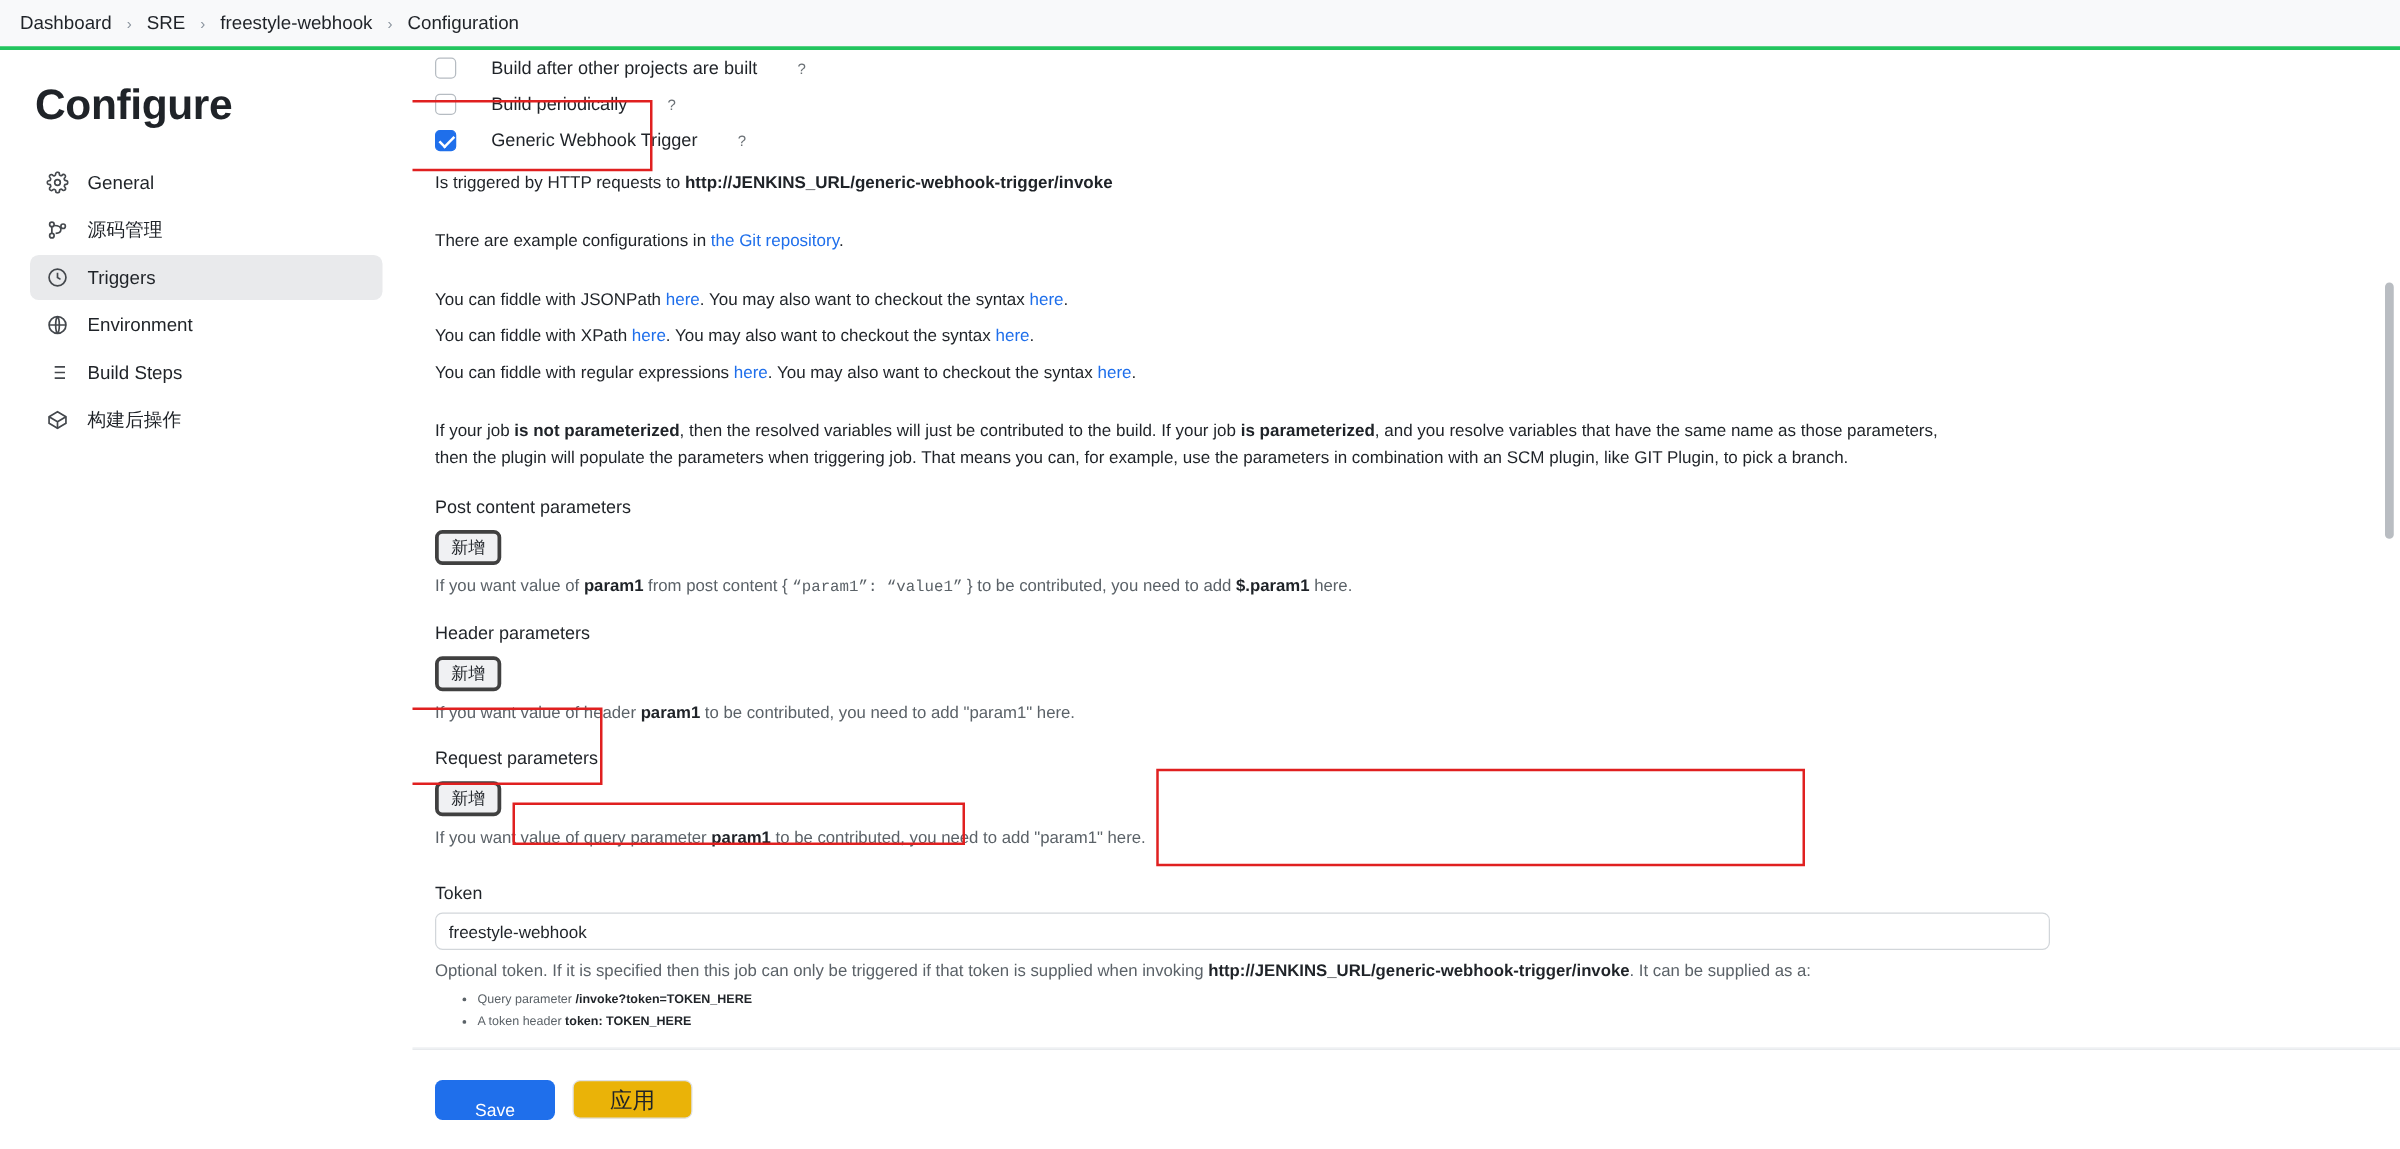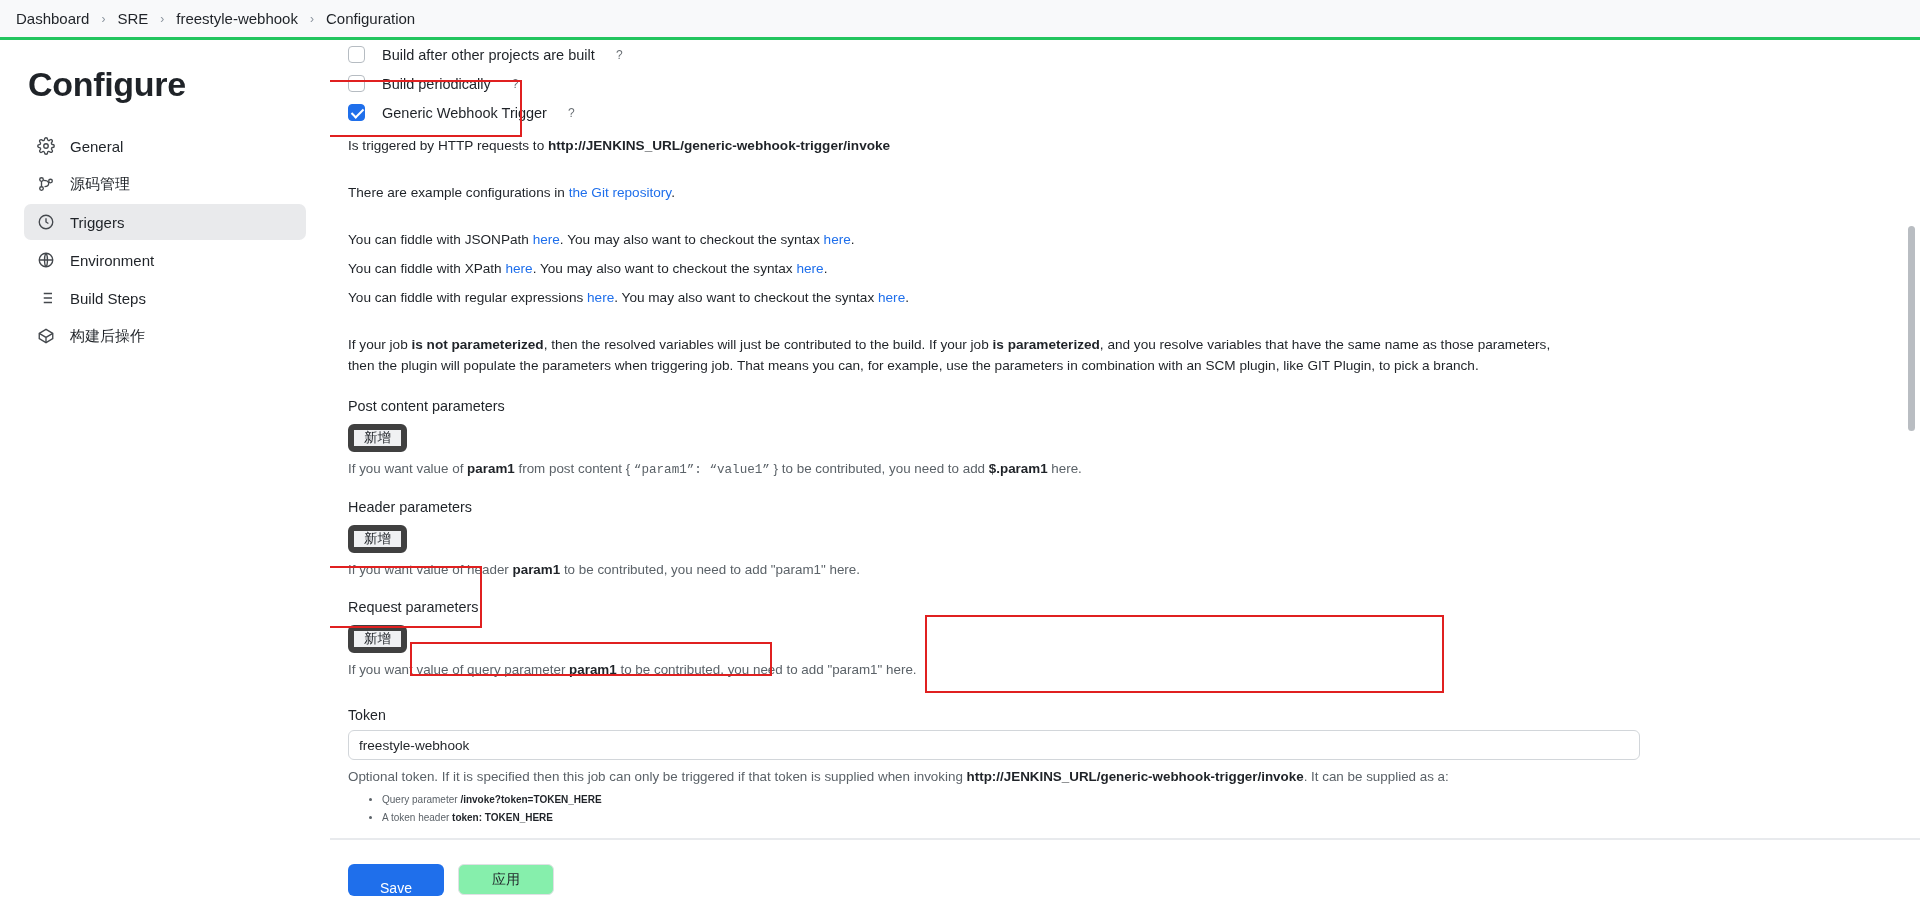--- a/index.html
+++ b/index.html
@@ -86,21 +86,21 @@
     overflow: hidden;
   }
   .main-inner {
     padding-left: 18px;
     padding-right: 280px;
     position: relative;
   }
   .row-check {
     display: flex;
     align-items: center;
-    gap: 17px;
+    gap: 28px;
     height: 29px;
     font-size: 14.5px;
     text-align: center;
   }
   .cbox {
     width: 17px;
     height: 17px;
     border: 1px solid #b6bcc2;
     border-radius: 4px;
     background: #fff;
@@ -151,21 +151,21 @@
     color: #1f2328;
   }
   .btn-add {
     display: inline-flex;
     align-items: center;
     justify-content: center;
     min-width: 44px;
     height: 28px;
     padding: 0 10px;
     background: #f0f1f3;
-    border: 6px solid #404040;
+    border: 3px solid #404040;
     border-radius: 6px;
     font-size: 13.5px;
     color: #1f2328;
     cursor: pointer;
   }
   .hint {
     font-size: 13.4px;
     color: #5b6268;
     margin-top: 9px;
   }
@@ -247,25 +247,25 @@
     border: none;
     border-radius: 6px;
     font-size: 14px;
     font-family: "Liberation Sans", sans-serif;
     cursor: pointer;
   }
   .btn-apply {
     height: 31px;
     min-width: 96px;
     padding: 0 16px;
-    background: #86efac;
+    background: #eab308;
     color: #1f2328;
     border: 1px solid #dfe1e4;
     border-radius: 6px;
-    font-size: 14px;
+    font-size: 18px;
     font-family: "Liberation Sans", sans-serif;
     cursor: pointer;
   }
   .hdiv {
     position: absolute;
     left: 330px;
     right: 0;
     bottom: 80px;
     height: 1px;
     background: #e8eaed;

